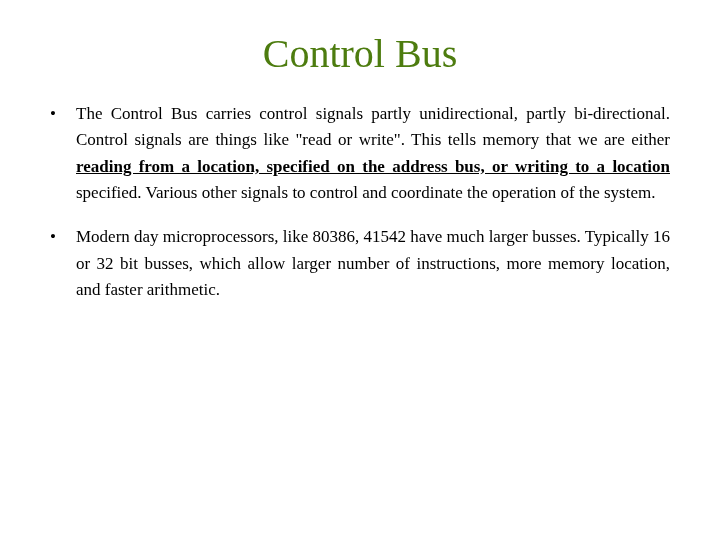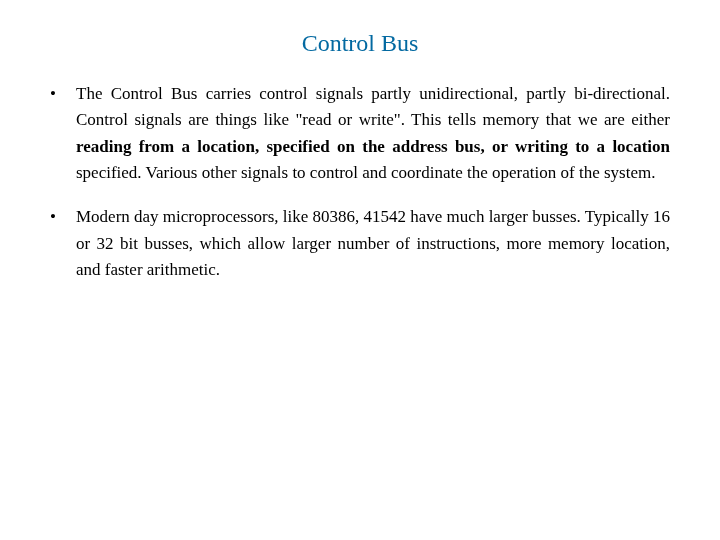--- a/index.html
+++ b/index.html
@@ -19,25 +19,25 @@
     .page-container {
       width: 720px;
       height: 540px;
       padding: 30px 50px 30px 50px;
       display: flex;
       flex-direction: column;
       align-items: center;
     }
 
     .title {
-      font-size: 24px;
+      font-size: 40px;
       font-weight: normal;
       text-align: center;
       margin-bottom: 24px;
-      color: #0369a1;
+      color: #4d7c0f;
       font-family: "Times New Roman", Times, serif;
     }
 
     .content-area {
       width: 100%;
       max-width: 620px;
     }
 
     ul {
       list-style: none;
@@ -62,20 +62,21 @@
       font-size: 17px;
     }
 
     ul li .text-content {
       flex: 1;
       text-align: justify;
     }
 
     .bold-text {
       font-weight: bold;
+      text-decoration: underline;
     }
   </style>
 </head>
 <body>
 
 <div class="page-container">
   <h1 class="title">Control Bus</h1>
 
   <div class="content-area">
     <ul>

